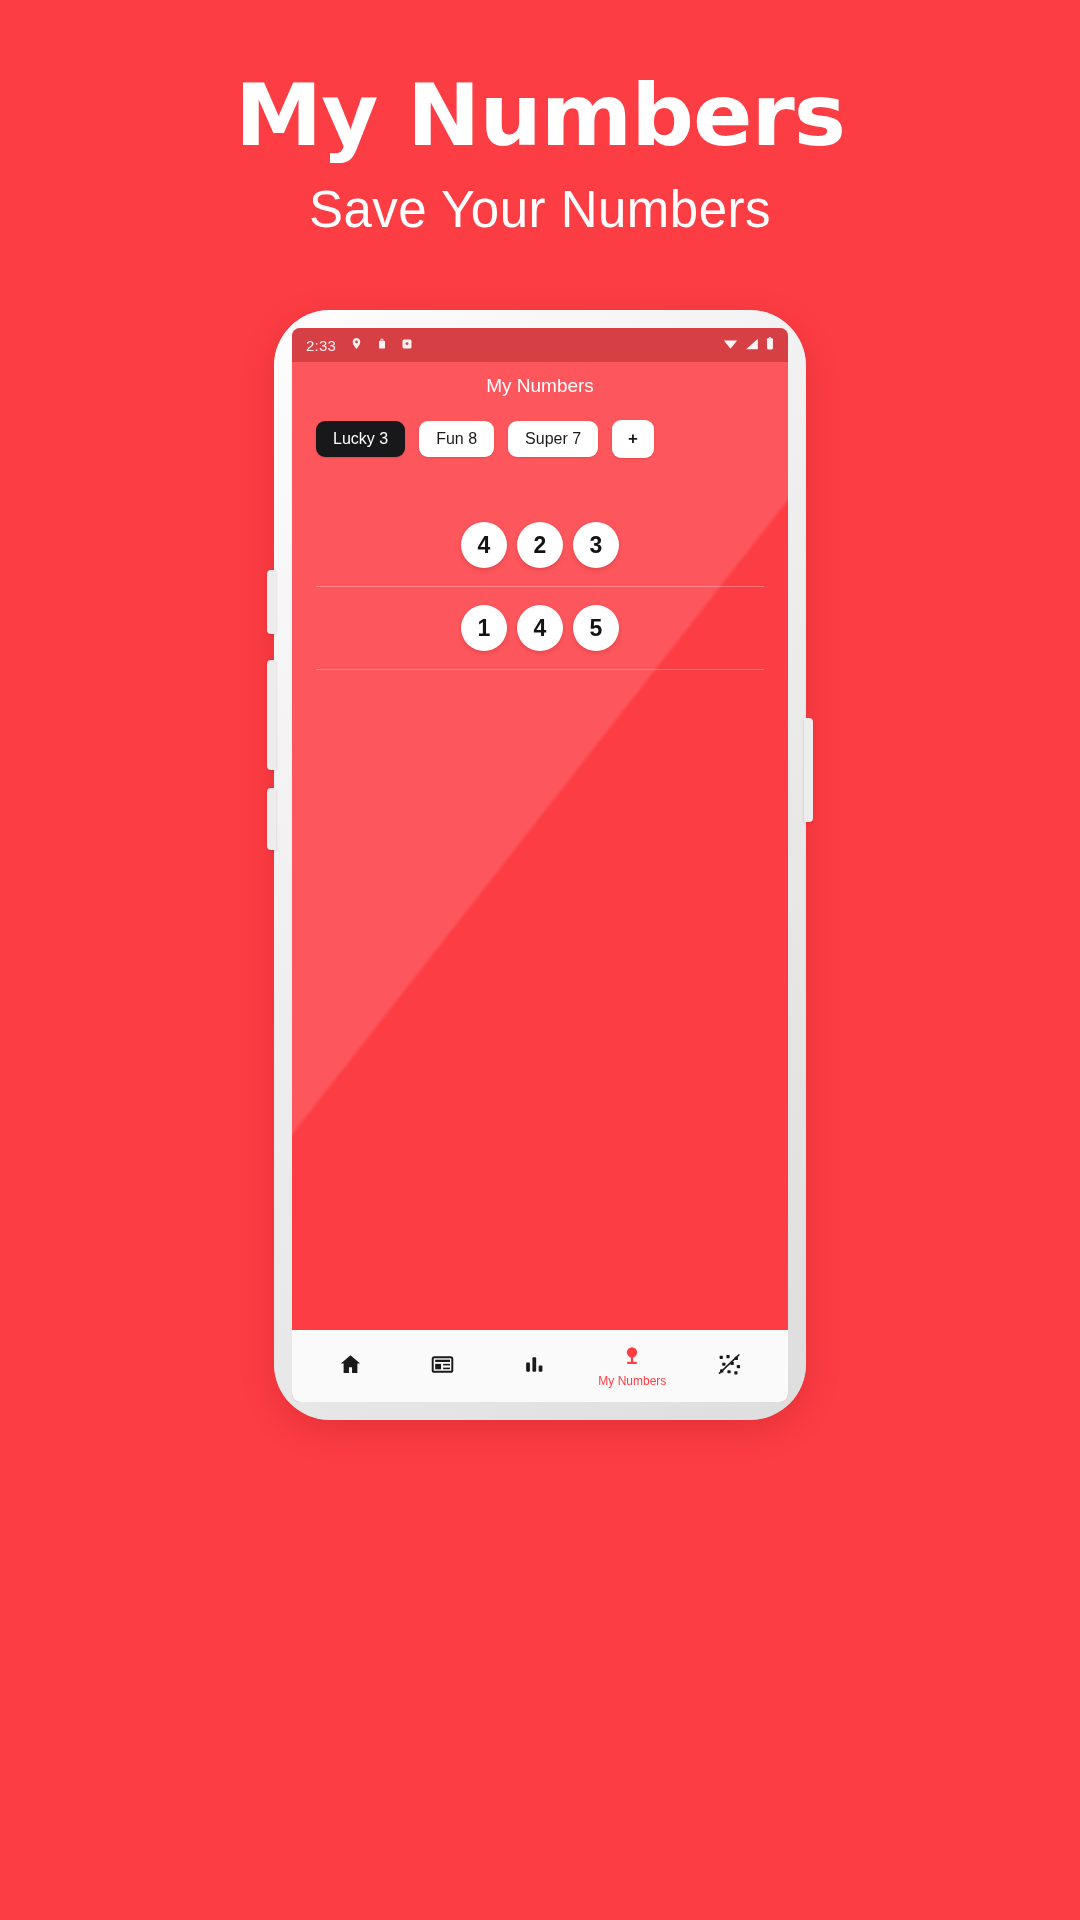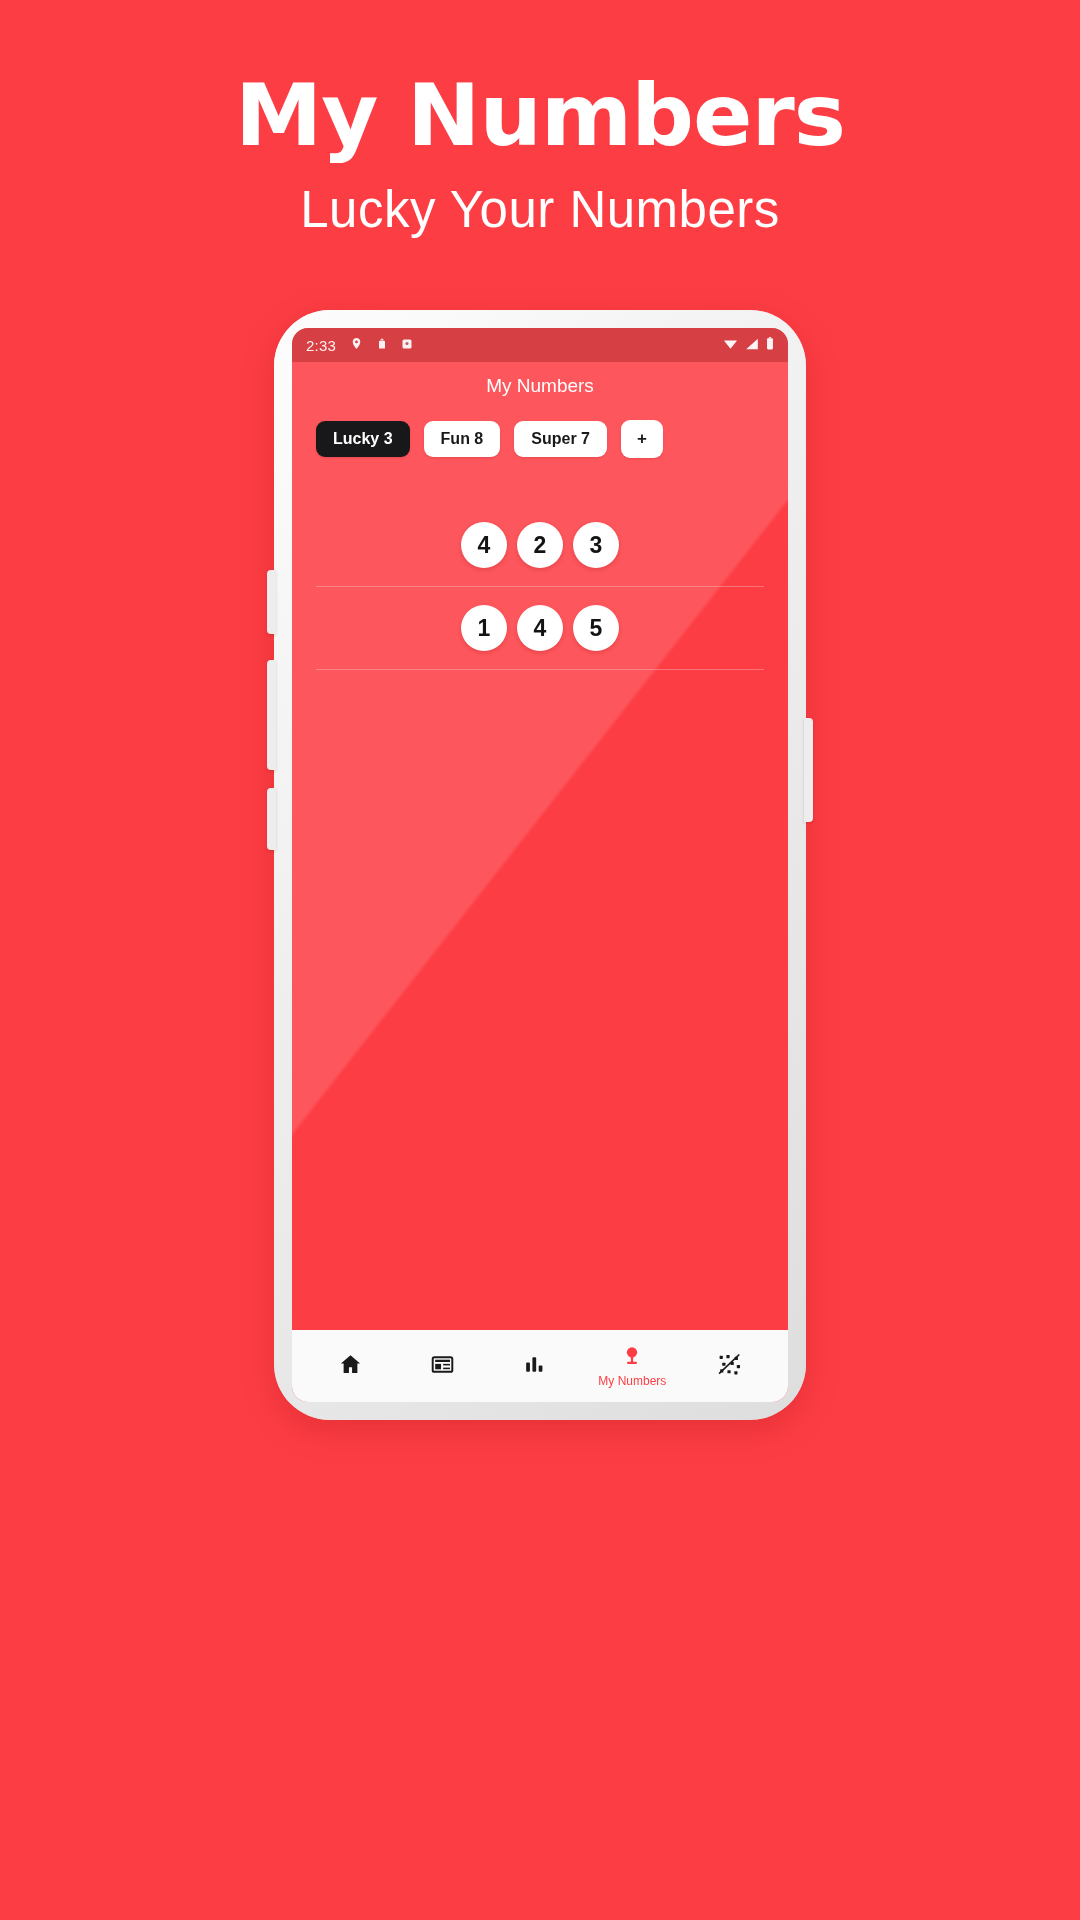--- a/index.html
+++ b/index.html
@@ -73,21 +73,21 @@
   }
   .btn-vol-up   { left: -7px;  top: 260px; width: 9px; height: 64px;  border-radius: 4px 0 0 4px; }
   .btn-vol-down { left: -7px;  top: 350px; width: 9px; height: 110px; border-radius: 4px 0 0 4px; }
   .btn-extra    { left: -7px;  top: 478px; width: 9px; height: 62px;  border-radius: 4px 0 0 4px; }
   .btn-power    { right: -7px; top: 408px; width: 9px; height: 104px; border-radius: 0 4px 4px 0; }
 
   
   .screen {
     position: absolute;
     left: 18px; top: 18px; right: 18px; bottom: 18px;
-    border-radius: 16px;
+    border-radius: 8px;
     overflow: hidden;
     background: #FD3D44;
     display: flex;
     flex-direction: column;
     z-index: 2;
   }
   
   .screen-sheen {
     position: absolute;
     left: 0; right: 0; top: 0; bottom: 0;
@@ -143,21 +143,21 @@
     flex: 0 0 auto;
     position: relative;
     z-index: 6;
   }
   .chip {
     background: #FFFFFF;
     color: #1A1A1A;
     border-radius: 9px;
     padding: 9px 17px;
     font-size: 16px;
-    font-weight: 700;
+    font-weight: 400;
     white-space: nowrap;
     box-shadow: 0 1px 2px rgba(120,0,0,0.15);
   }
   .chip.selected {
     background: #18181A;
     color: #FFFFFF;
   }
   .chip.add {
     padding: 9px 16px;
     font-weight: 700;
@@ -222,21 +222,21 @@
     font-weight: 500;
     white-space: nowrap;
   }
   .navicon { display: block; }
 </style>
 </head>
 <body>
 
 <div class="promo">
   <div class="promo-title">My Numbers</div>
-  <div class="promo-subtitle">Lucky Your Numbers</div>
+  <div class="promo-subtitle">Save Your Numbers</div>
 </div>
 
 <div class="phone-wrap">
   <div class="phone-frame"></div>
 
   <div class="btn-side btn-vol-up"></div>
   <div class="btn-side btn-vol-down"></div>
   <div class="btn-side btn-extra"></div>
   <div class="btn-side btn-power"></div>
 

